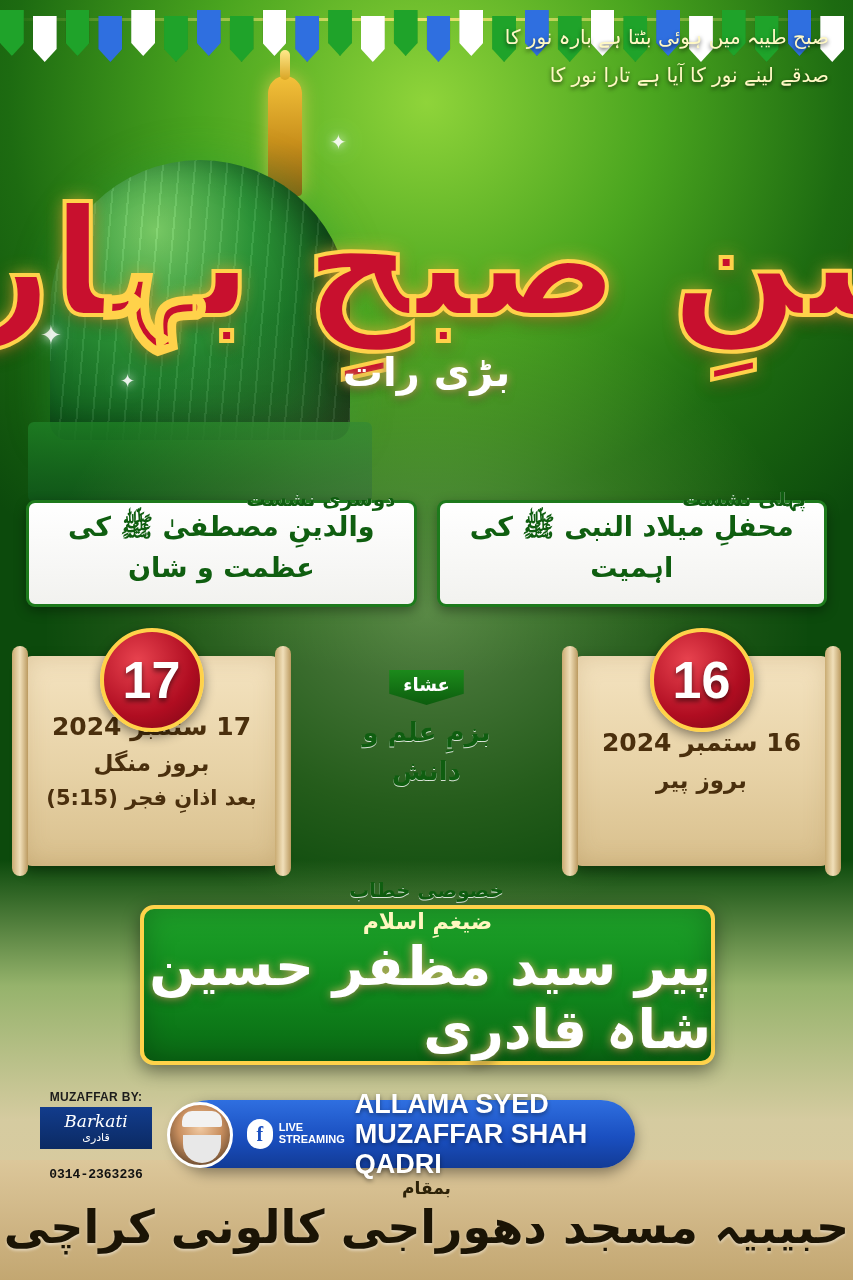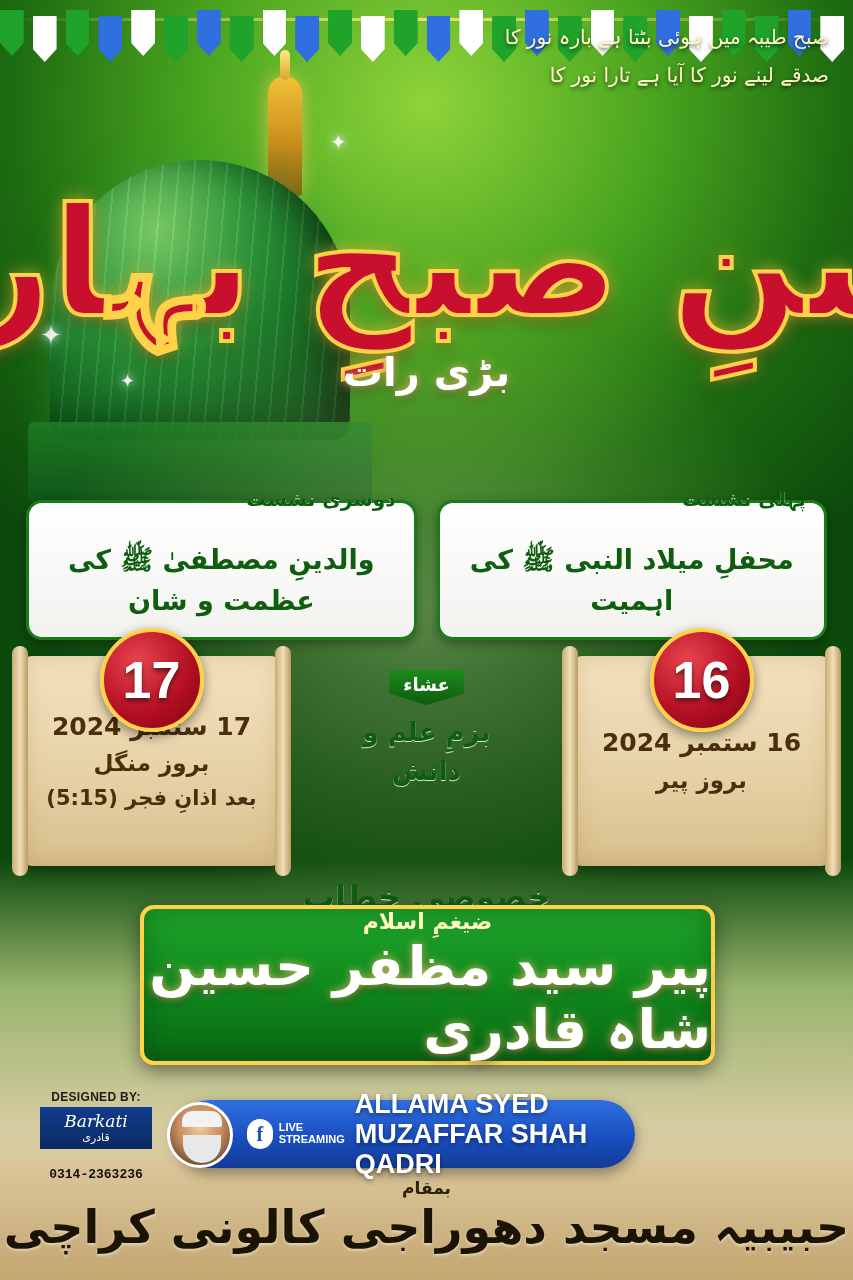--- a/index.html
+++ b/index.html
@@ -106,22 +106,22 @@
   }
   
   .sessions {
     position: absolute; left: 26px; right: 26px; top: 500px;
     display: flex; gap: 20px; direction: rtl;
   }
   .session {
     flex: 1; position: relative;
     background: linear-gradient(180deg, #ffffff 0%, #f2f2ef 100%);
     border: 3px solid #1d7a1c;
-    border-radius: 16px;
-    padding: 37px 14px 16px;
+    border-radius: 9px;
+    padding: 4px 14px 16px;
     box-shadow: 0 4px 12px rgba(0,0,0,.35);
     text-align: center;
   }
   .session-tag {
     position: absolute; top: -16px; right: 18px;
     direction: rtl;
     font-family: "DejaVu Sans", sans-serif;
     font-size: 20px; color: #0f5e10; font-weight: bold;
     text-shadow: 0 1px 0 #fff;
   }
@@ -182,21 +182,21 @@
   .mid-text {
     margin-top: 8px; direction: rtl;
     font-family: "DejaVu Sans", sans-serif;
     font-size: 26px; font-weight: bold; color: #0f5e10;
     line-height: 1.5; text-shadow: 0 1px 0 rgba(255,255,255,.8);
   }
   
   .speaker-label {
     position: absolute; left: 0; right: 0; top: 878px; text-align: center;
     direction: rtl; font-family: "DejaVu Sans", sans-serif;
-    font-size: 32px; font-weight: bold; color: #0f5e10;
+    font-size: 20px; font-weight: bold; color: #0f5e10;
     text-shadow: 0 1px 0 rgba(255,255,255,.85);
   }
   .speaker-panel {
     position: absolute; left: 140px; top: 905px; width: 575px; height: 160px;
     background: linear-gradient(180deg, #1fa32a 0%, #118d1e 45%, #0a6a14 100%);
     border: 4px solid #ffd24a;
     border-radius: 14px;
     box-shadow: 0 6px 18px rgba(0,0,0,.45), inset 0 0 30px rgba(0,0,0,.25);
     display: flex; flex-direction: column; align-items: center; justify-content: center;
     direction: rtl;
@@ -373,21 +373,21 @@
 
   </div>
 
   <div class="speaker-label">خصوصی خطاب</div>
   <div class="speaker-panel">
     <div class="speaker-pre">ضیغمِ اسلام</div>
     <div class="speaker-name">پیر سید مظفر حسین شاہ قادری</div>
   </div>
 
   <div class="designer">
-    <div class="designer-title">DESIGNED BY:</div>
+    <div class="designer-title">MUZAFFAR BY:</div>
     <div class="designer-logo">
       <div class="b1">Barkati</div>
       <div class="b2">قادری</div>
     </div>
     <div class="designer-phone">0314-2363236</div>
   </div>
 
   <div class="livebar">
     <div class="avatar">
       <div class="cap"></div>

